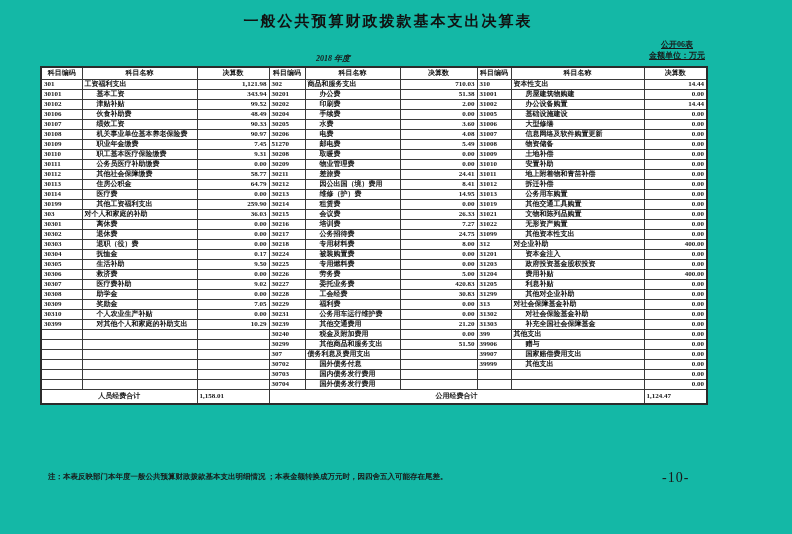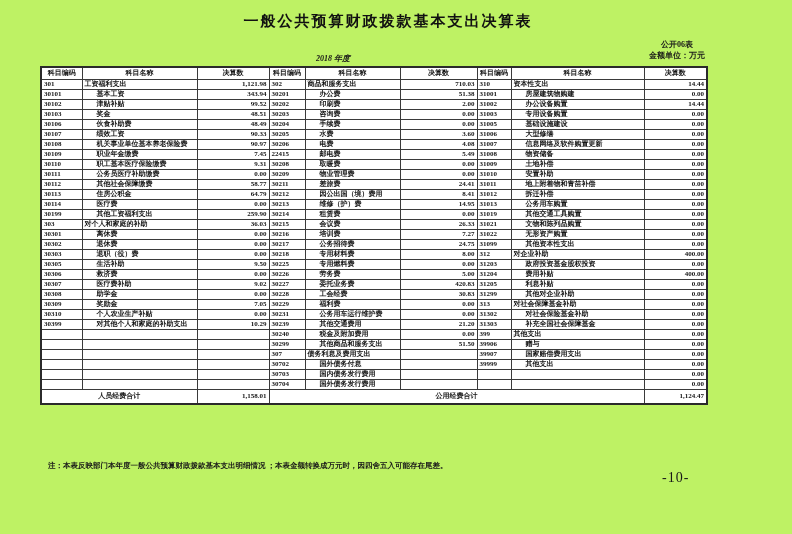--- a/index.html
+++ b/index.html
@@ -4,57 +4,57 @@
 <style>
   * { margin:0; padding:0; box-sizing:border-box; }
   html,body { width:792px; height:534px; }
   body {
     background:#ffffff;
     font-family:"Liberation Serif", serif;
     color:#181818;
     position:relative;
     overflow:hidden;
   }
-  .page { position:absolute; inset:0; background:#bef264; }
+  .page { position:absolute; inset:0; background:#14b8a6; }
 
   .doc-title {
     position:absolute; top:12px; left:16px; width:744px;
     text-align:center;
     font-family:"Liberation Sans", sans-serif;
     font-weight:bold; font-size:15px; letter-spacing:2px;
     color:#111;
   }
 
   .meta-dept  { position:absolute; top:53px; left:48px;  font-size:8px; font-weight:bold;margin-top:26px; }
   .meta-year  { position:absolute; top:53px; left:316px; font-size:8px; font-weight:bold;font-style:italic; }
-  .meta-right { position:absolute; top:39px; right:87px; font-size:8px; font-weight:bold; text-align:center; line-height:11px; }
+  .meta-right { position:absolute; top:39px; right:87px; font-size:8px; font-weight:bold; text-align:center; line-height:11px;text-decoration:underline; }
 
   table.budget {
     position:absolute; top:66px; left:40px; width:666px;
     border-collapse:collapse; table-layout:fixed;
     border:2px solid #2b2b2b;
     background:#fff;
   }
   .budget th, .budget td {
     border:1px solid #3a3a3a;
     font-size:7px; font-weight:bold; color:#141414;
     padding:0 2px; height:10px; line-height:9px;
     vertical-align:middle; overflow:hidden;
   }
   .budget th { text-align:center; height:12px; }
   .c-code { text-align:left; padding-left:3px; }
   .c-name { text-align:left; padding-left:3px; }
   .c-name.sub { padding-left:14px; }
   .c-val  { text-align:right; padding-right:3px; font-family:"Liberation Serif", serif; }
   .grp { border-left:2px solid #2b2b2b; }
   .budget tfoot td { height:15px; text-align:center; }
-  .budget tfoot td.c-val { text-align:right; }
+  .budget tfoot td.c-val { text-align:left; }
 
   .note {
-    position:absolute; top:461px; left:48px; width:650px;
+    position:absolute; top:472px; left:48px; width:650px;
     font-size:7.5px; font-weight:bold; color:#181818;
   }
   .page-num {
     position:absolute; top:470px; left:662px;
     font-size:14px; letter-spacing:1px; color:#181818;
     font-family:"Liberation Serif", serif;
   }
 </style>
 </head>
 <body>
@@ -123,31 +123,20 @@
           <td class="c-name sub">津贴补贴</td>
           <td class="c-val">99.52</td>
           <td class="c-code grp">30202</td>
           <td class="c-name sub">印刷费</td>
           <td class="c-val">2.00</td>
           <td class="c-code grp">31002</td>
           <td class="c-name sub">办公设备购置</td>
           <td class="c-val">14.44</td>
         </tr>
         <tr>
-          <td class="c-code">30103</td>
-          <td class="c-name sub">奖金</td>
-          <td class="c-val">48.51</td>
-          <td class="c-code grp">30203</td>
-          <td class="c-name sub">咨询费</td>
-          <td class="c-val">0.00</td>
-          <td class="c-code grp">31003</td>
-          <td class="c-name sub">专用设备购置</td>
-          <td class="c-val">0.00</td>
-        </tr>
-        <tr>
           <td class="c-code">30106</td>
           <td class="c-name sub">伙食补助费</td>
           <td class="c-val">48.49</td>
           <td class="c-code grp">30204</td>
           <td class="c-name sub">手续费</td>
           <td class="c-val">0.00</td>
           <td class="c-code grp">31005</td>
           <td class="c-name sub">基础设施建设</td>
           <td class="c-val">0.00</td>
         </tr>
@@ -170,21 +159,21 @@
           <td class="c-name sub">电费</td>
           <td class="c-val">4.08</td>
           <td class="c-code grp">31007</td>
           <td class="c-name sub">信息网络及软件购置更新</td>
           <td class="c-val">0.00</td>
         </tr>
         <tr>
           <td class="c-code">30109</td>
           <td class="c-name sub">职业年金缴费</td>
           <td class="c-val">7.45</td>
-          <td class="c-code grp">22415</td>
+          <td class="c-code grp">51270</td>
           <td class="c-name sub">邮电费</td>
           <td class="c-val">5.49</td>
           <td class="c-code grp">31008</td>
           <td class="c-name sub">物资储备</td>
           <td class="c-val">0.00</td>
         </tr>
         <tr>
           <td class="c-code">30110</td>
           <td class="c-name sub">职工基本医疗保险缴费</td>
           <td class="c-val">9.31</td>
@@ -286,20 +275,31 @@
         <tr>
           <td class="c-code">30303</td>
           <td class="c-name sub">退职（役）费</td>
           <td class="c-val">0.00</td>
           <td class="c-code grp">30218</td>
           <td class="c-name sub">专用材料费</td>
           <td class="c-val">8.00</td>
           <td class="c-code grp">312</td>
           <td class="c-name">对企业补助</td>
           <td class="c-val">400.00</td>
+        </tr>
+        <tr>
+          <td class="c-code">30304</td>
+          <td class="c-name sub">抚恤金</td>
+          <td class="c-val">0.17</td>
+          <td class="c-code grp">30224</td>
+          <td class="c-name sub">被装购置费</td>
+          <td class="c-val">0.00</td>
+          <td class="c-code grp">31201</td>
+          <td class="c-name sub">资本金注入</td>
+          <td class="c-val">0.00</td>
         </tr>
         <tr>
           <td class="c-code">30305</td>
           <td class="c-name sub">生活补助</td>
           <td class="c-val">9.50</td>
           <td class="c-code grp">30225</td>
           <td class="c-name sub">专用燃料费</td>
           <td class="c-val">0.00</td>
           <td class="c-code grp">31203</td>
           <td class="c-name sub">政府投资基金股权投资</td>

